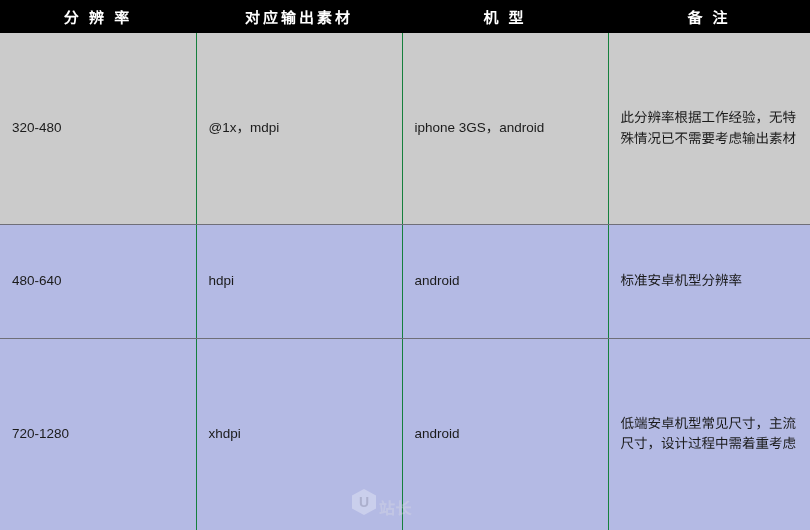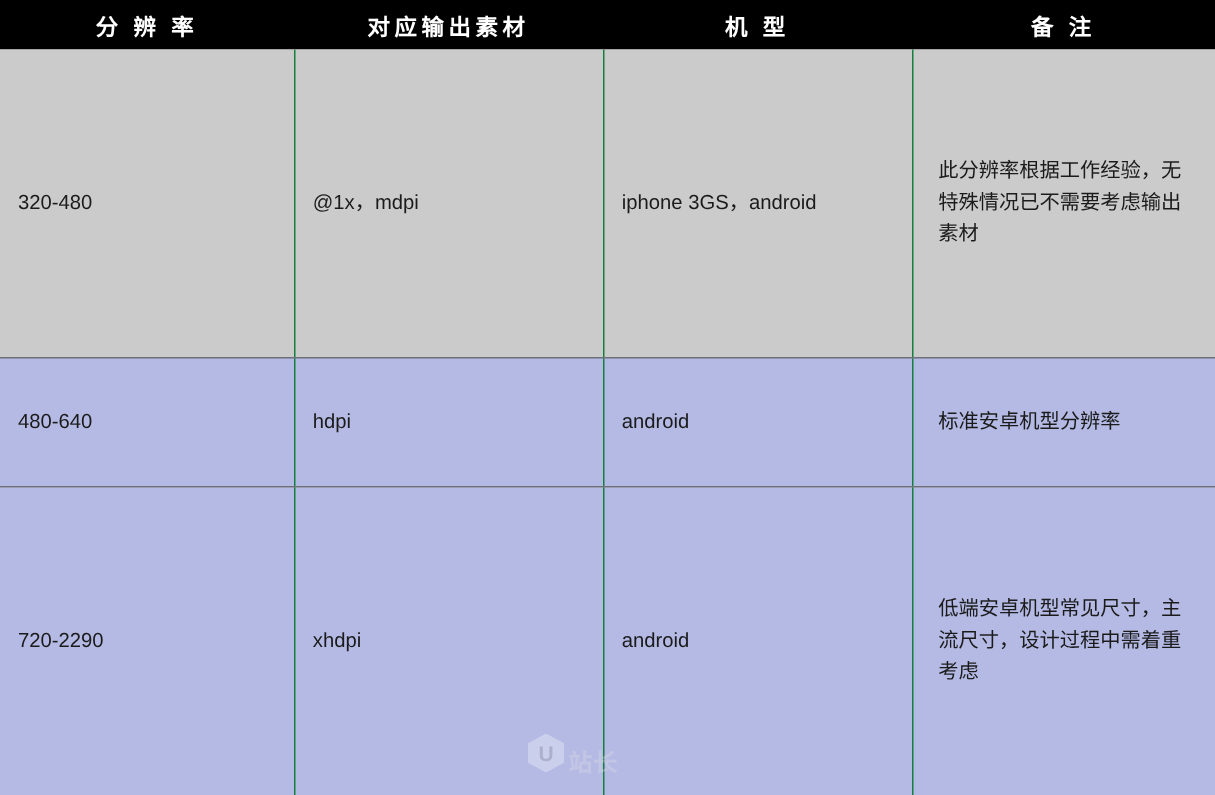--- a/index.html
+++ b/index.html
@@ -52,21 +52,20 @@
     line-height: 1.55;
     color: #1b1b1b;
     vertical-align: middle;
     border-right: 1px solid #15803d;
     border-bottom: 1px solid #6f6f78;
     white-space: pre-line;
     word-break: break-word;
   }
   tbody td:last-child {
     border-right: 0;
-    padding-left: 17px;
   }
   tbody tr:last-child td {
     border-bottom: 0;
   }
 
   
   tbody tr.tint-gray td     { background: #cbcbcb; }
   tbody tr.tint-lavender td { background: #b4bae4; margin-top: 12px; }
 
   
@@ -135,21 +134,21 @@
       <td>iphone 3GS，android</td>
       <td>此分辨率根据工作经验，无特殊情况已不需要考虑输出素材</td>
     </tr>
     <tr class="tint-lavender">
       <td>480-640</td>
       <td>hdpi</td>
       <td>android</td>
       <td>标准安卓机型分辨率</td>
     </tr>
     <tr class="tint-lavender">
-      <td>720-2290</td>
+      <td>720-1280</td>
       <td>xhdpi</td>
       <td>android</td>
       <td>低端安卓机型常见尺寸，主流尺寸，设计过程中需着重考虑</td>
     </tr>
   </tbody>
 </table>
 
 <div id="watermark">
   <div class="wm-mark">U</div>
   <div class="wm-text">站长</div>

